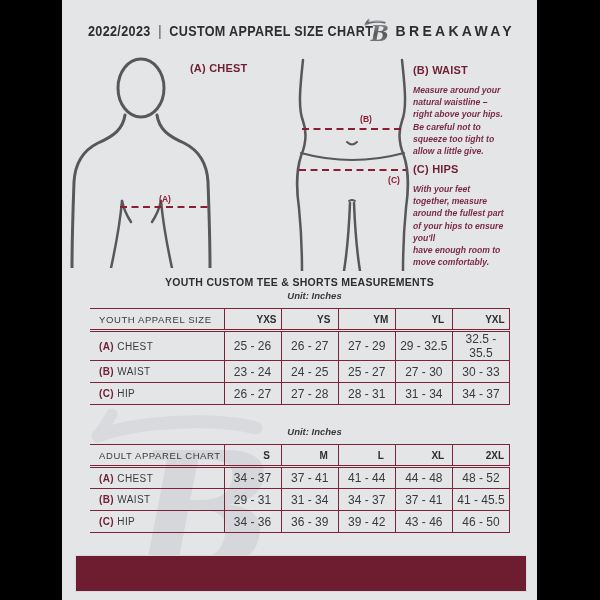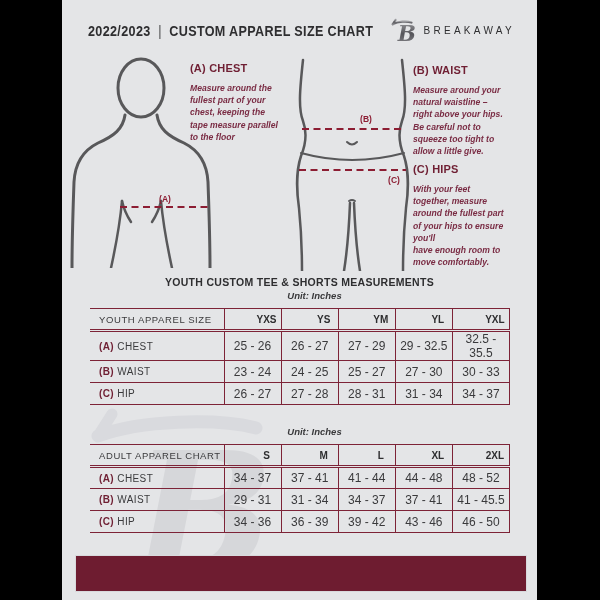--- a/index.html
+++ b/index.html
@@ -12,21 +12,21 @@
   body{background:#000;font-family:"Liberation Sans",sans-serif;}
   .stage{position:relative;width:600px;height:600px;background:#000;}
   .page{position:absolute;left:62px;top:0;width:475px;height:600px;background:var(--page-bg);overflow:hidden;}
 
   
   .hdr-title{position:absolute;left:26px;top:22px;white-space:nowrap;transform:scaleX(.84);transform-origin:left center;
     font-weight:700;font-size:15px;letter-spacing:.4px;color:var(--ink);}
   .hdr-title .divider{margin:0 9px;font-weight:400;color:#4a4a4c;}
   .brand-wrap{position:absolute;right:22px;top:17px;display:flex;align-items:center;gap:7px;}
   .brand-wrap svg{width:25px;height:27px;}
-  .brand-name{font-weight:400;font-size:10px;letter-spacing:3.3px;color:var(--ink);}
+  .brand-name{font-weight:700;font-size:14px;letter-spacing:3.3px;color:var(--ink);}
 
   
   .inst{position:absolute;}
   .inst h3{font-size:11px;font-weight:700;color:var(--accent-head);letter-spacing:.2px;margin-bottom:8px;}
   .inst p{font-size:8.6px;font-style:italic;font-weight:700;line-height:1.42;color:var(--accent-body);white-space:pre-line;}
   .inst-chest{left:128px;top:62px;width:114px;}
   .inst-waist{left:351px;top:64px;width:120px;}
   .inst-hips{left:351px;top:163px;width:122px;}
 
   
@@ -119,25 +119,20 @@
       <path d="M 60 147 C 59 173 57 196 54 215" stroke-width="2.5"></path>
       <path d="M 64 147 C 65 173 67 196 70 215" stroke-width="2.5"></path>
       <path class="dash" d="M 12 73 L 113 73"></path>
       <path class="dash" d="M 9 114 L 116 114"></path>
       <text x="76" y="66" text-anchor="middle">(B)</text>
       <text x="104" y="127" text-anchor="middle">(C)</text>
     </svg>
 
     <div class="inst inst-chest">
       <h3>(A) CHEST</h3>
-      <p>Measure around the
-fullest part of your
-chest, keeping the
-tape measure parallel
-to the floor</p>
     </div>
     <div class="inst inst-waist">
       <h3>(B) WAIST</h3>
       <p>Measure around your
 natural waistline –
 right above your hips.
 Be careful not to
 squeeze too tight to
 allow a little give.</p>
     </div>

